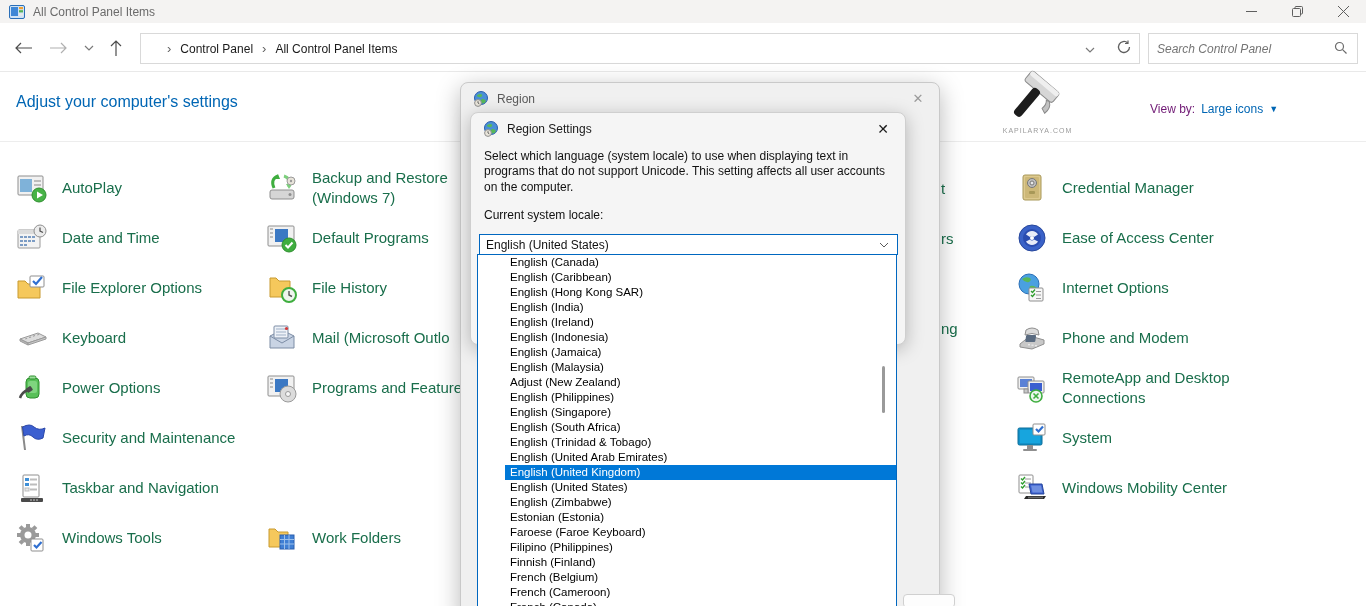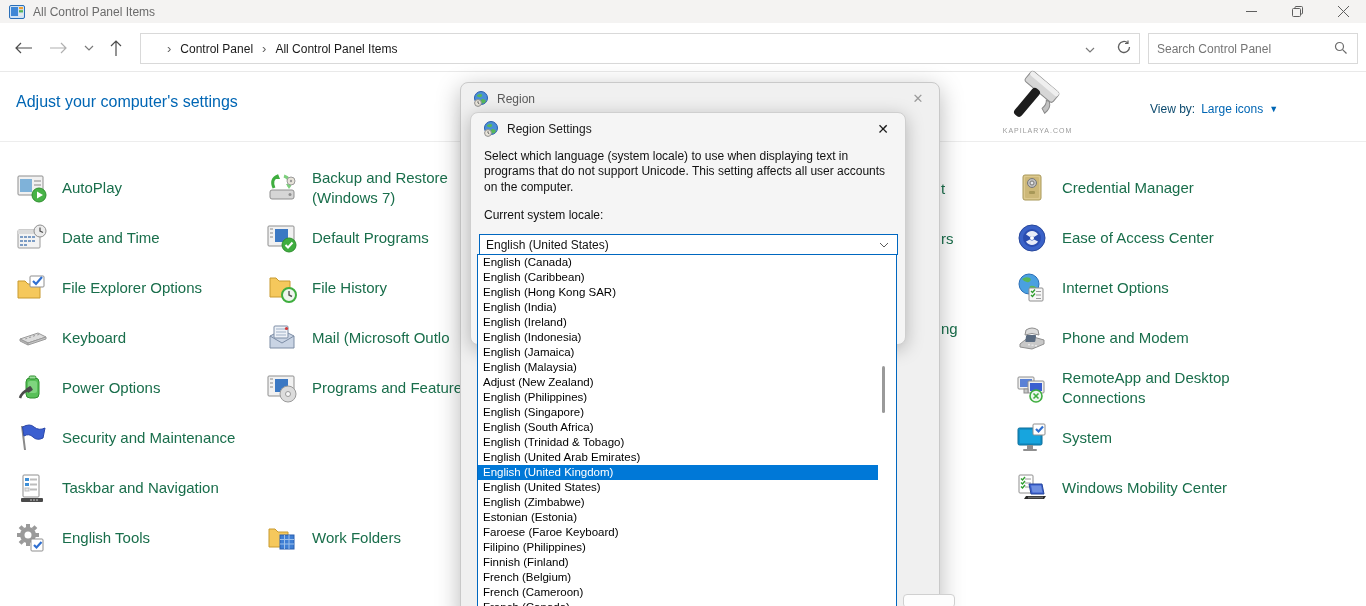--- a/index.html
+++ b/index.html
@@ -14,28 +14,28 @@
   .cap-btn { width:46px; height:23px; display:flex; align-items:center; justify-content:center; color:#5f5f5f; }
   .cap-btn svg { display:block; }
 
   .navbar { position:absolute; left:0; top:23px; width:1366px; height:49px; background:#fff; border-bottom:1px solid #e9e9e9; }
   .nav-ico { position:absolute; top:14px; width:22px; height:22px; display:flex; align-items:center; justify-content:center; color:#4d4d4d; font-size:15px; }
   .crumbbox { position:absolute; left:140px; top:10px; width:1000px; height:31px; border:1px solid #d9d9d9; background:#fff; display:flex; align-items:center; font-size:12px; }
   .crumb-sep { color:#5f5f5f; padding:0 9px; font-size:13px; }
   .crumb { color:#1a1a1a; cursor:default; }
   .crumb-right { position:absolute; right:8px; top:0; height:29px; display:flex; align-items:center; gap:22px; color:#5f5f5f; }
   .searchbox { position:absolute; left:1148px; top:10px; width:210px; height:31px; border:1px solid #d9d9d9; background:#fff; display:flex; align-items:center; }
-  .searchbox input { border:none; outline:none; flex:1; font-size:12px; color:#767676; padding:0 8px; font-family:"Liberation Sans",sans-serif; background:transparent; }
+  .searchbox input { border:none; outline:none; flex:1; font-size:12px; color:#767676; padding:0 8px; font-family:"Liberation Sans",sans-serif; background:transparent;font-style:italic; }
   .searchbox .mag { margin-right:10px; color:#6b6b6b; }
 
   
   .page-title { position:absolute; left:16px; top:93px; font-size:16px; color:#0066b4; }
   .header-sep { position:absolute; left:0; top:141px; width:1366px; height:1px; background:#ededed; }
   .viewby { position:absolute; left:1150px; top:102px; font-size:12px; display:flex; align-items:center; gap:6px; }
-  .viewby .vlabel { color:#0c4a6e; }
+  .viewby .vlabel { color:#701a75; }
   .viewby .vvalue { color:#0066b4; }
   .viewby .varrow { color:#0066b4; font-size:9px; }
   .watermark { position:absolute; left:995px; top:70px; width:85px; text-align:center; }
   .watermark .wm-caption { font-size:7px; letter-spacing:1px; color:#9b9b9b; margin-top:1px; }
 
   
   .grid { position:absolute; left:16px; top:163px; display:grid; grid-template-columns:repeat(5,250px); grid-auto-rows:50px; }
   .cpitem { display:flex; align-items:center; gap:14px; cursor:pointer; }
   .cpitem .ic { width:32px; height:32px; flex:none; }
   .cpitem .lbl { font-size:15px; color:#196e4b; white-space:pre; line-height:1.35; }
@@ -54,21 +54,21 @@
   .settings-dlg .dlg-titlebar { display:flex; align-items:center; height:32px; padding:0 12px; }
   .settings-dlg .dlg-title { font-size:12px; color:#1a1a1a; margin-left:8px; }
   .settings-dlg .dlg-close { margin-left:auto; color:#1a1a1a; font-size:14px; width:20px; text-align:center; }
   .dlg-desc { padding:4px 13px 0 13px; font-size:12px; line-height:1.28; color:#111; }
   .locale-label { padding:13px 13px 0 13px; font-size:12px; color:#111; }
   .combo { position:absolute; left:8px; top:121px; width:419px; height:21px; background:#fff; border:1px solid #0067c0; display:flex; align-items:center; }
   .combo .combo-text { font-size:12px; color:#111; padding-left:6px; flex:1; }
   .combo .combo-arrow { color:#5a5a5a; margin-right:8px; font-size:10px; }
 
   
-  .droplist { position:absolute; left:477px; top:254px; width:420px; height:352px; background:#fff; border:1px solid #0067c0; border-bottom:none; overflow:hidden; z-index:30; }
+  .droplist { position:absolute; left:477px; top:254px; width:420px; height:352px; background:#fff; border:1px solid #0067c0; border-bottom:none; overflow:hidden; z-index:30;padding-left:27px; }
   .opt { height:15px; line-height:15px; font-size:11.5px; color:#000; padding-left:5px; white-space:nowrap; cursor:default; }
   .opt.selected { background:#0078d7; color:#fff; width:400px; }
   .list-scrollthumb { position:absolute; right:11px; top:111px; width:3px; height:47px; background:#9a9a9a; border-radius:2px; }
 
   .z10{z-index:10} .z20{z-index:20}
 </style>
 </head>
 <body>
 
 <div class="titlebar">
@@ -350,21 +350,21 @@
           <rect x="19" y="11" width="4" height="4"></rect>
           <rect x="3.5" y="4" width="4" height="4" transform="rotate(45 5.5 6)"></rect>
           <rect x="16.5" y="4" width="4" height="4" transform="rotate(45 18.5 6)"></rect>
           <rect x="3.5" y="18" width="4" height="4" transform="rotate(45 5.5 20)"></rect>
           <rect x="16.5" y="18" width="4" height="4" transform="rotate(45 18.5 20)"></rect>
         </g>
       <circle cx="12" cy="13" r="3.5" fill="#fff"></circle>
       <rect x="15" y="17" width="12" height="12" rx="1" fill="#fff" stroke="#8f8f8f"></rect>
       <path d="M18 23 l2.5 2.5 l5 -5.5" fill="none" stroke="#2f6fd0" stroke-width="2.2"></path>
     </svg>
-    <span class="lbl">English Tools</span>
+    <span class="lbl">Windows Tools</span>
   </div>
 
   <div class="cpitem c2 r8">
     <svg class="ic" viewBox="0 0 32 32">
       <path d="M3 7 L3 25 L22 25 L22 10 L12 10 L9 7 Z" fill="#f5c85c" stroke="#c89a30"></path>
       <g>
         <rect x="14" y="13" width="14" height="14" fill="#3f7fd4" stroke="#2a5fae"></rect>
         <g stroke="#9cc0ea">
             <line x1="14" y1="17.5" x2="28" y2="17.5"></line>
             <line x1="14" y1="22" x2="28" y2="22"></line>

